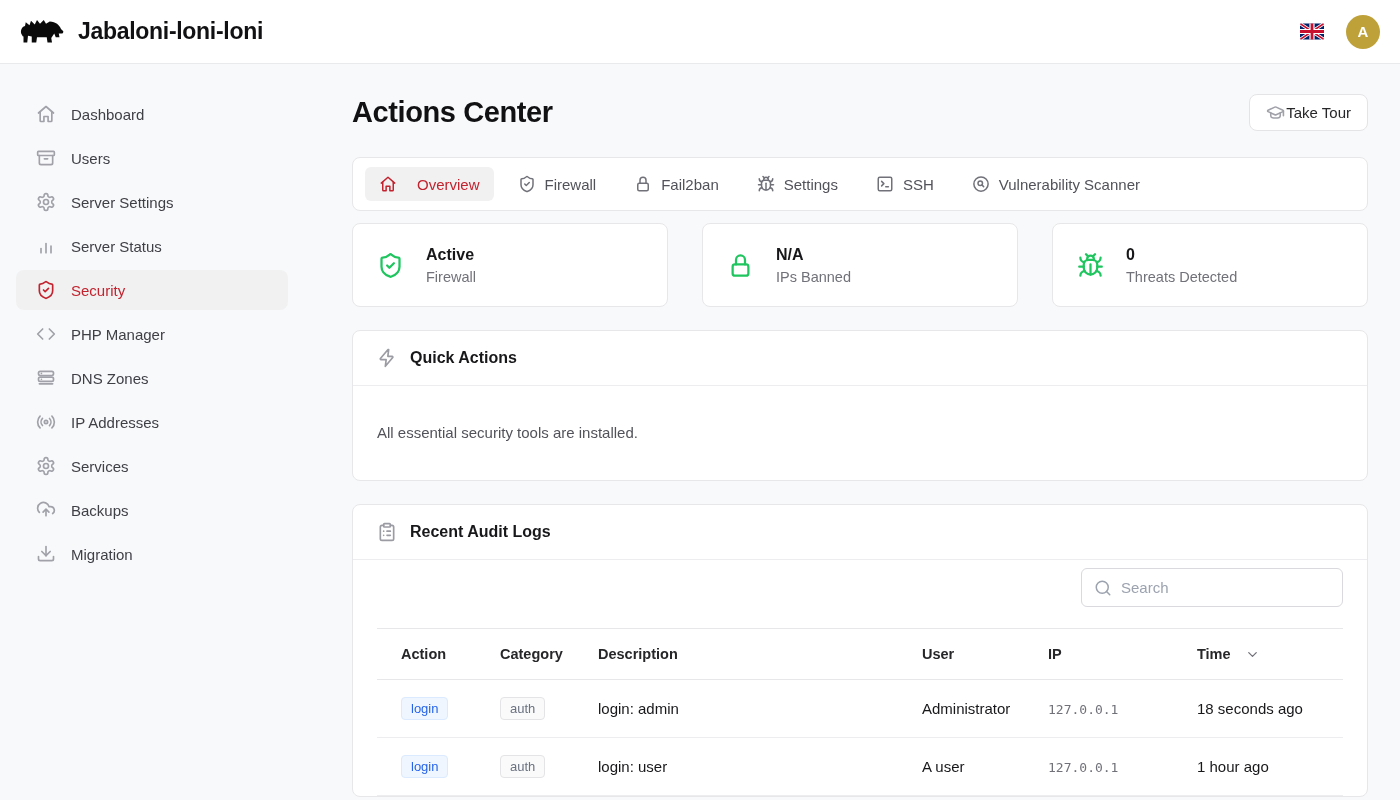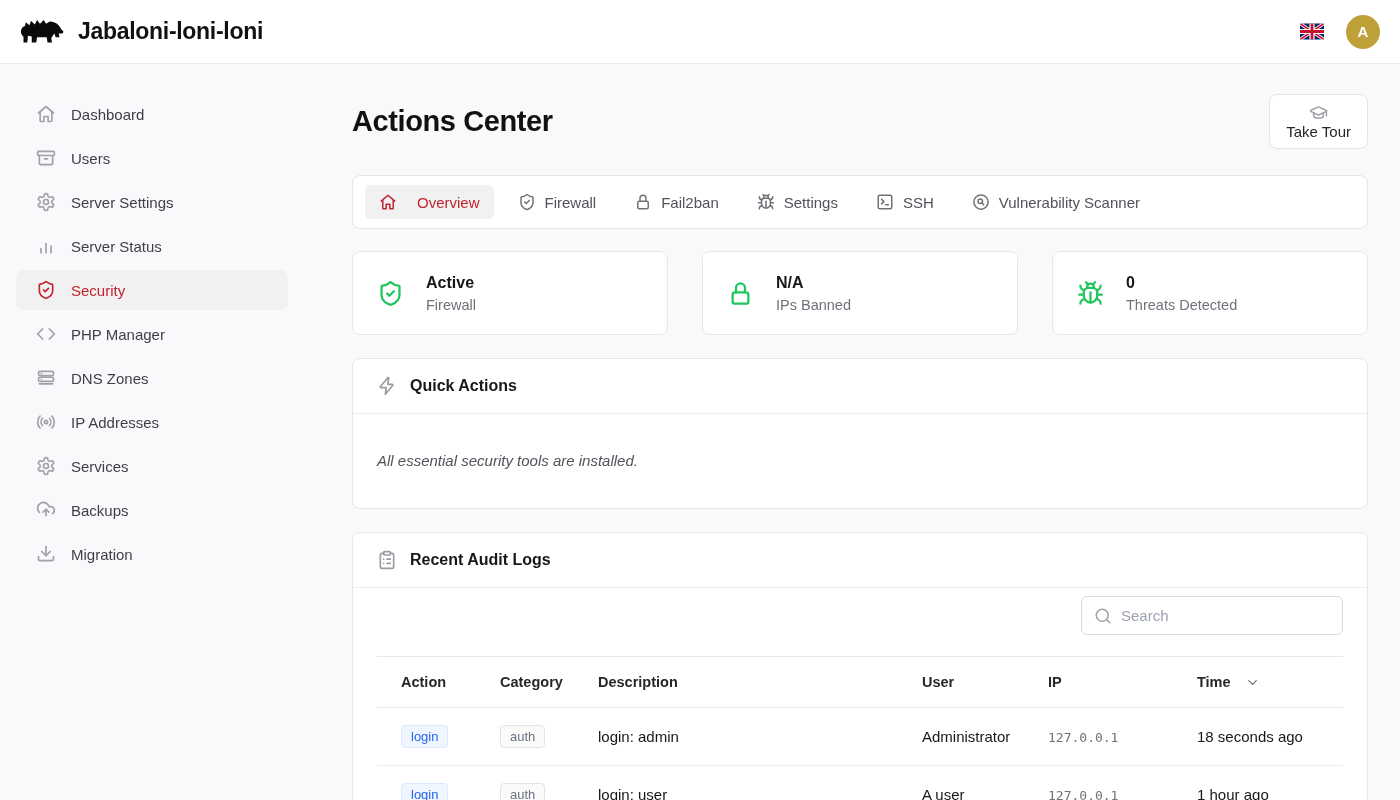--- a/index.html
+++ b/index.html
@@ -41,49 +41,49 @@
   .side-item.active .icn { color: #c2232e; }
 
   .main { flex: 1; padding: 30px 32px 0 48px; min-width: 0; }
 
   
   .page-head { display: flex; align-items: center; justify-content: space-between; }
   .page-title { font-size: 29px; font-weight: 700; letter-spacing: -0.4px; color: #111113; }
   .btn-tour {
     display: flex; align-items: center; gap: 1px; background: #ffffff;
     border: 1px solid #e4e4e7; border-radius: 8px; padding: 8px 16px;
-    font-size: 15px; color: #27272a; cursor: pointer; font-family: inherit; flex-direction: column;
+    font-size: 15px; color: #27272a; cursor: pointer; font-family: inherit;
   }
   .btn-tour .icn { width: 19px; height: 19px; color: #a1a1aa; }
 
   .card { background: #ffffff; border: 1px solid #e7e7ea; border-radius: 8px; }
 
   
   .tabsbar { margin-top: 26px; padding: 9px 12px; display: flex; align-items: center; gap: 10px; }
   .tab {
     display: flex; align-items: center; gap: 9px; padding: 8px 14px; border-radius: 6px;
     font-size: 15px; color: #52525b; cursor: pointer; white-space: nowrap;
   }
   .tab .icn { width: 18px; height: 18px; color: #71717a; }
   .tab.active { background: #f1f1f2; color: #c2232e; font-weight: 500; gap: 20px; }
   .tab.active .icn { color: #c2232e; }
 
   
-  .stats { margin-top: 22px; display: grid; grid-template-columns: repeat(3, 1fr); gap: 34px; }
+  .stats { margin-top: 12px; display: grid; grid-template-columns: repeat(3, 1fr); gap: 34px; }
   .stat { display: flex; align-items: center; gap: 22px; padding: 16px 24px; height: 84px; }
   .stat .icn { width: 27px; height: 27px; color: #1fc55e; flex: none; }
   .stat-value { font-size: 16px; font-weight: 700; color: #18181b; }
   .stat-label { font-size: 14.5px; color: #71717a; margin-top: 5px; }
 
   
   .section { margin-top: 23px; }
   .section-head { display: flex; align-items: center; gap: 13px; padding: 17px 24px; border-bottom: 1px solid #ededf0; }
   .section-head .icn { width: 20px; height: 20px; color: #9b9ba3; }
   .section-title { font-size: 16px; font-weight: 700; color: #18181b; }
-  .section-body { padding: 24px; font-style: italic; }
+  .section-body { padding: 24px; }
   .qa-message { font-size: 15px; color: #52525b; padding: 14px 0 15px 0; }
 
   
   .search-row { display: flex; justify-content: flex-end; padding: 8px 24px 0 24px; }
   .search-box {
     display: flex; align-items: center; gap: 9px; width: 262px; height: 39px;
     border: 1px solid #d9d9de; border-radius: 6px; padding: 0 12px; background: #fff;
   }
   .search-box .icn { width: 18px; height: 18px; color: #9ca3af; flex: none; }
   .search-box input {

